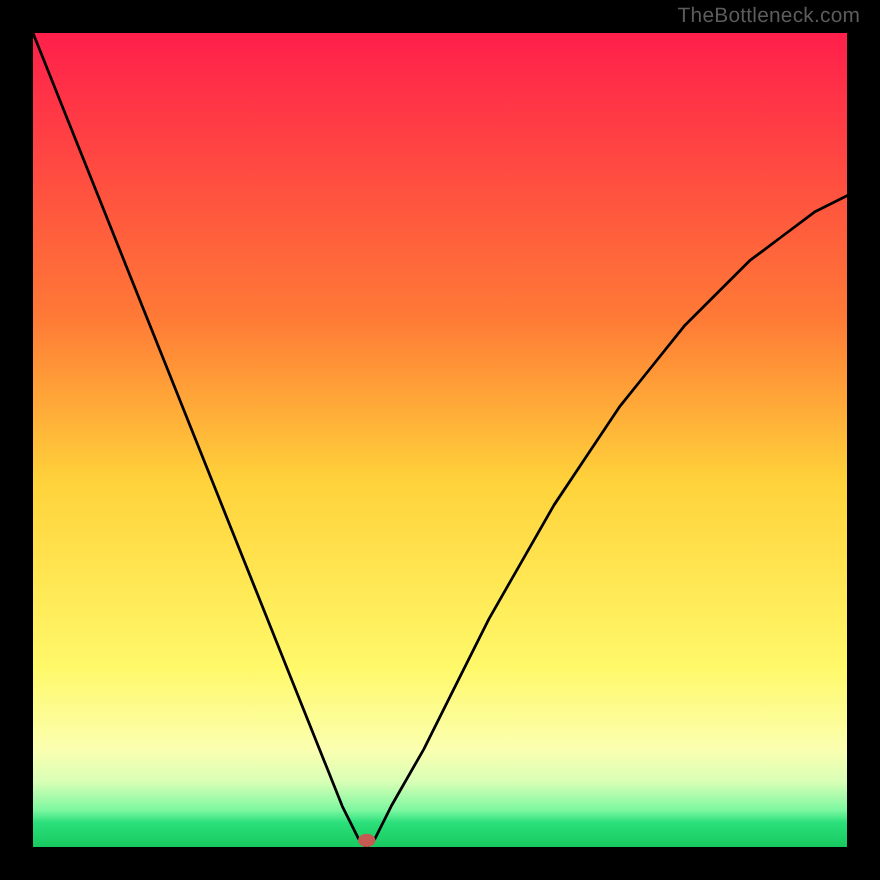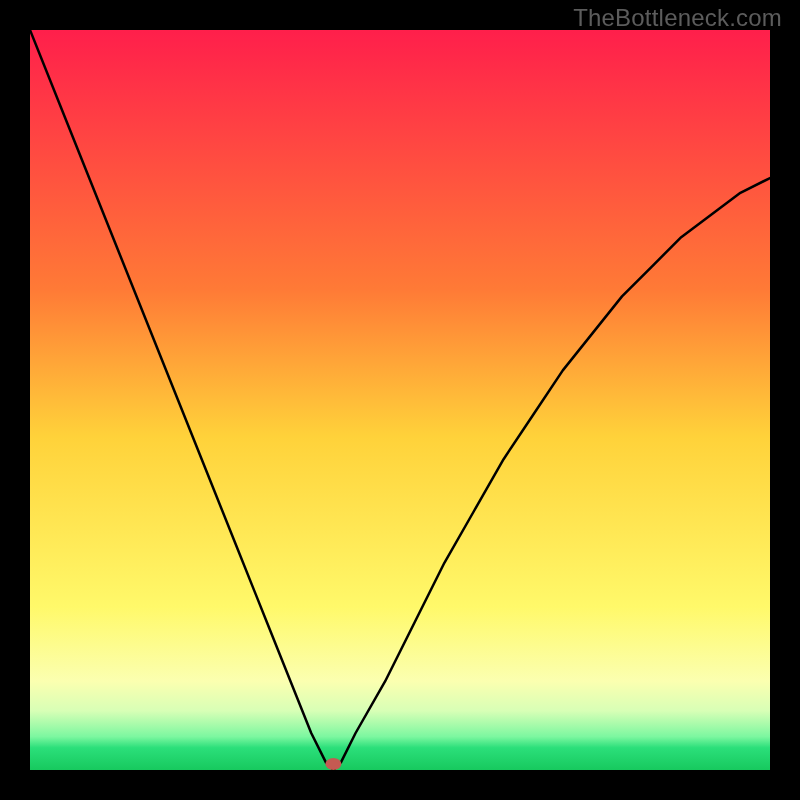--- a/index.html
+++ b/index.html
@@ -14,21 +14,21 @@
   .container {
     position: relative;
     width: 800px;
     height: 800px;
     background: #000;
   }
   .watermark {
     position: absolute;
     top: 4px;
     right: 18px;
-    font-size: 24px;
+    font-size: 19px;
     font-weight: 500;
     color: #5c5c5c;
     letter-spacing: 0.2px;
     z-index: 10;
   }
   svg.plot {
     position: absolute;
     top: 30px;
     left: 30px;
     width: 740px;

